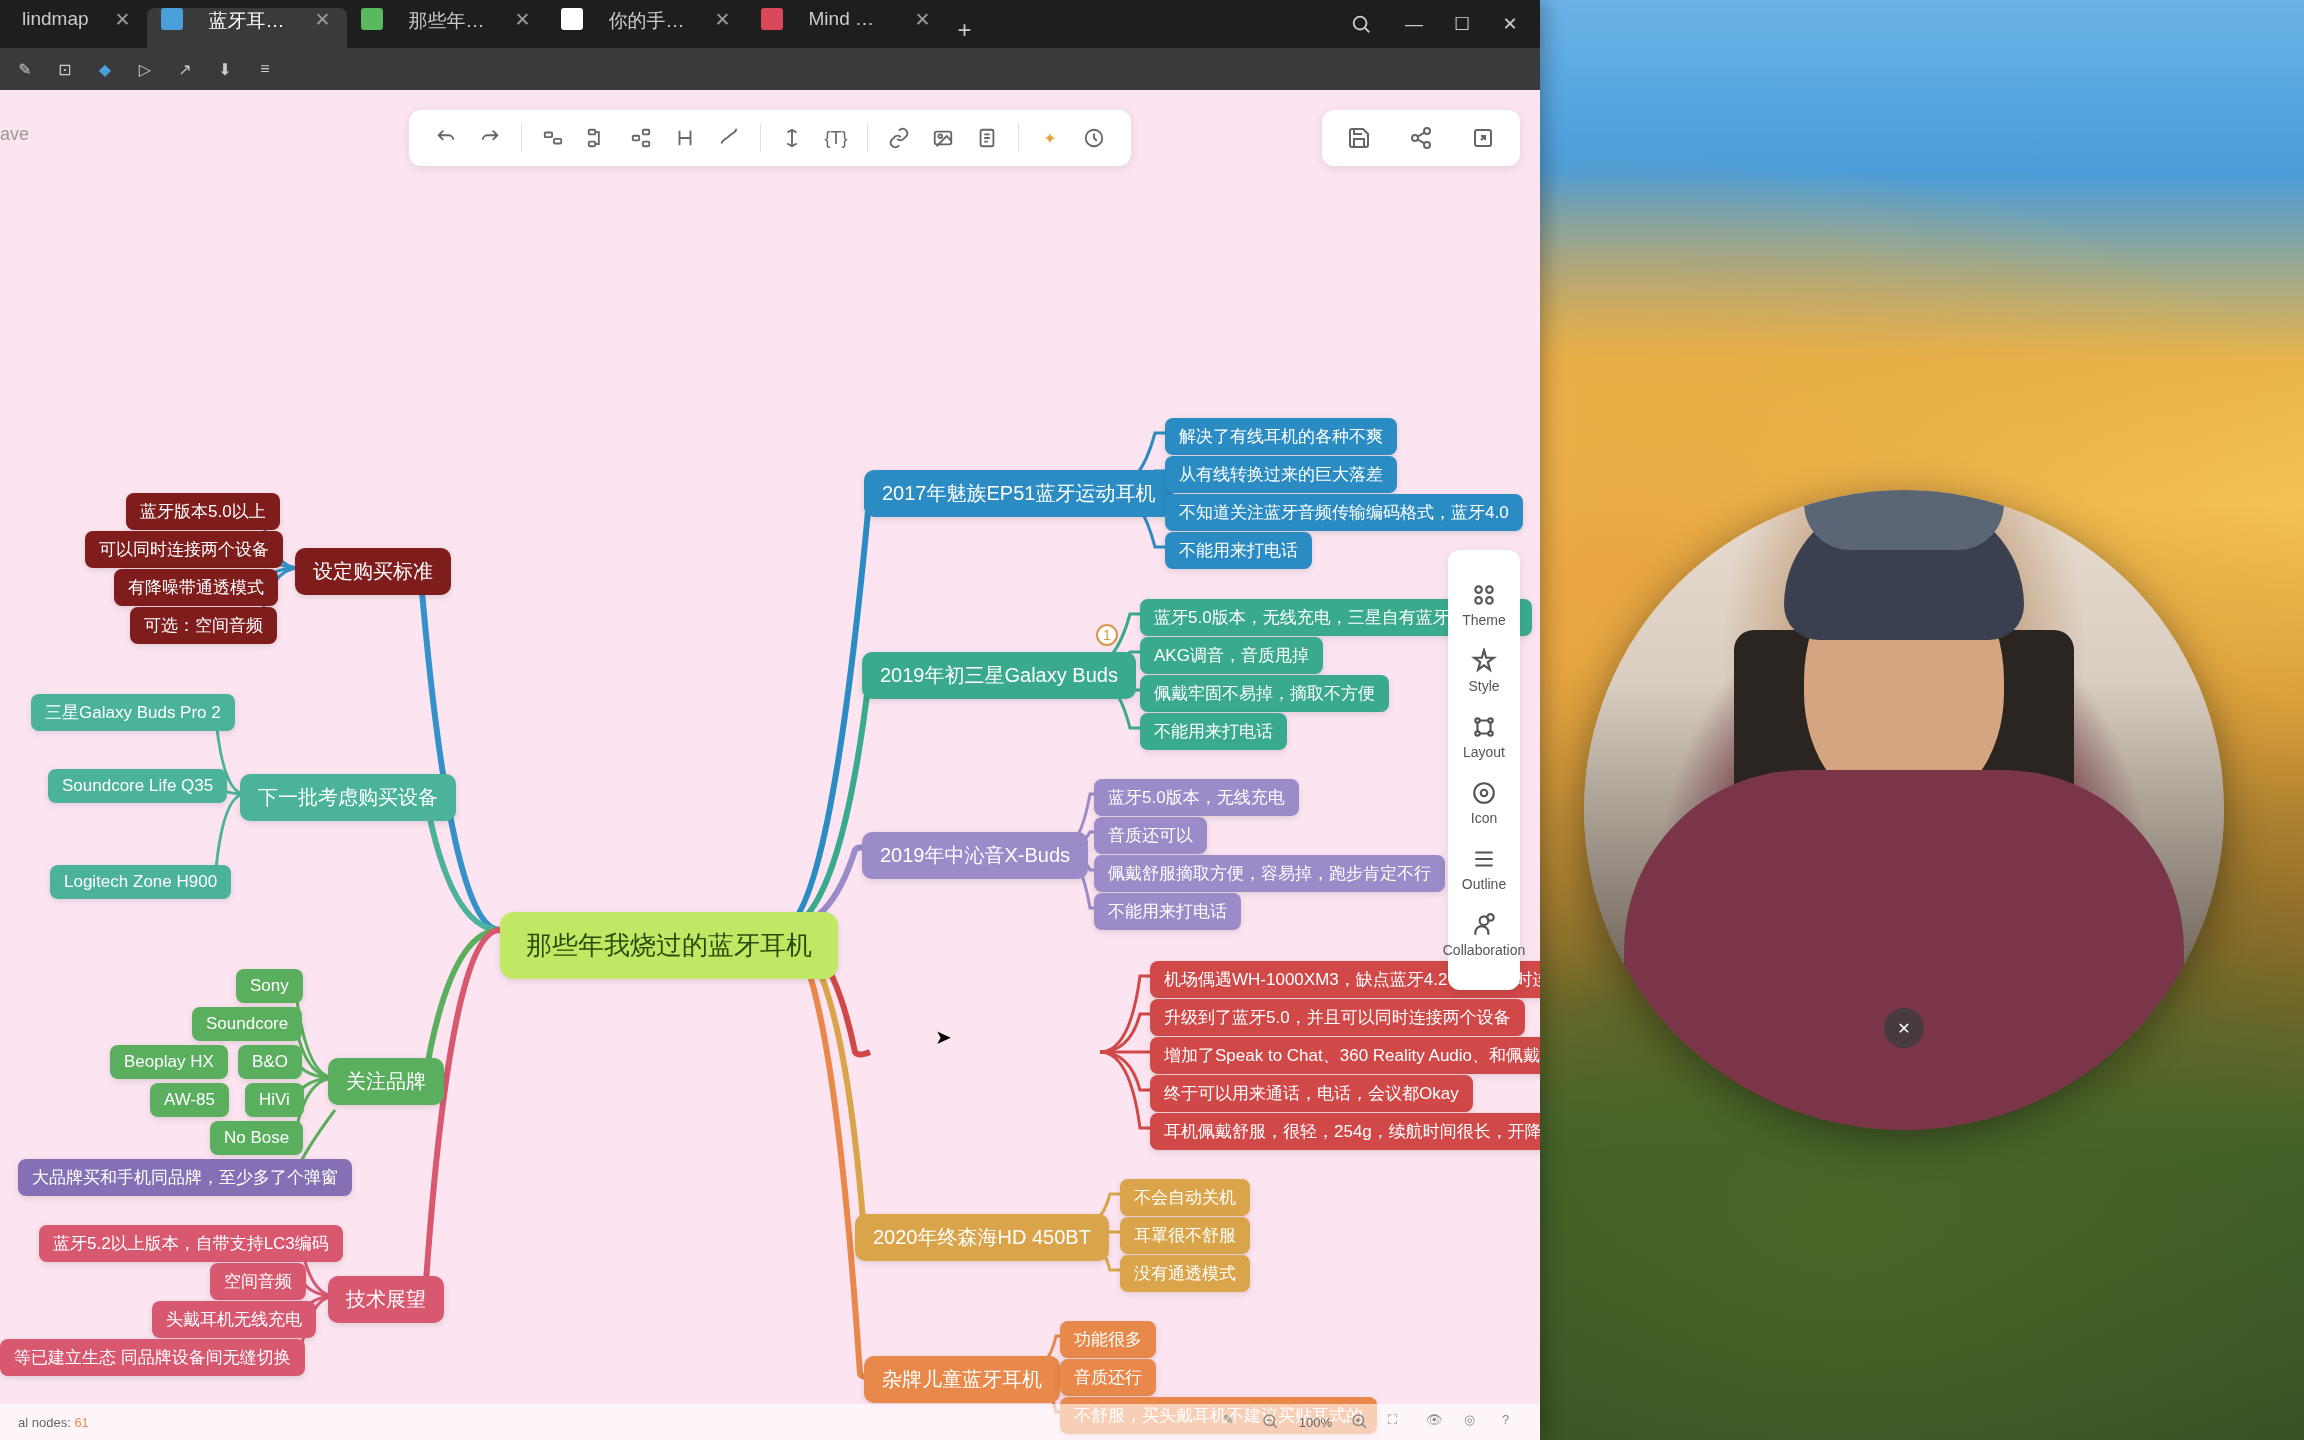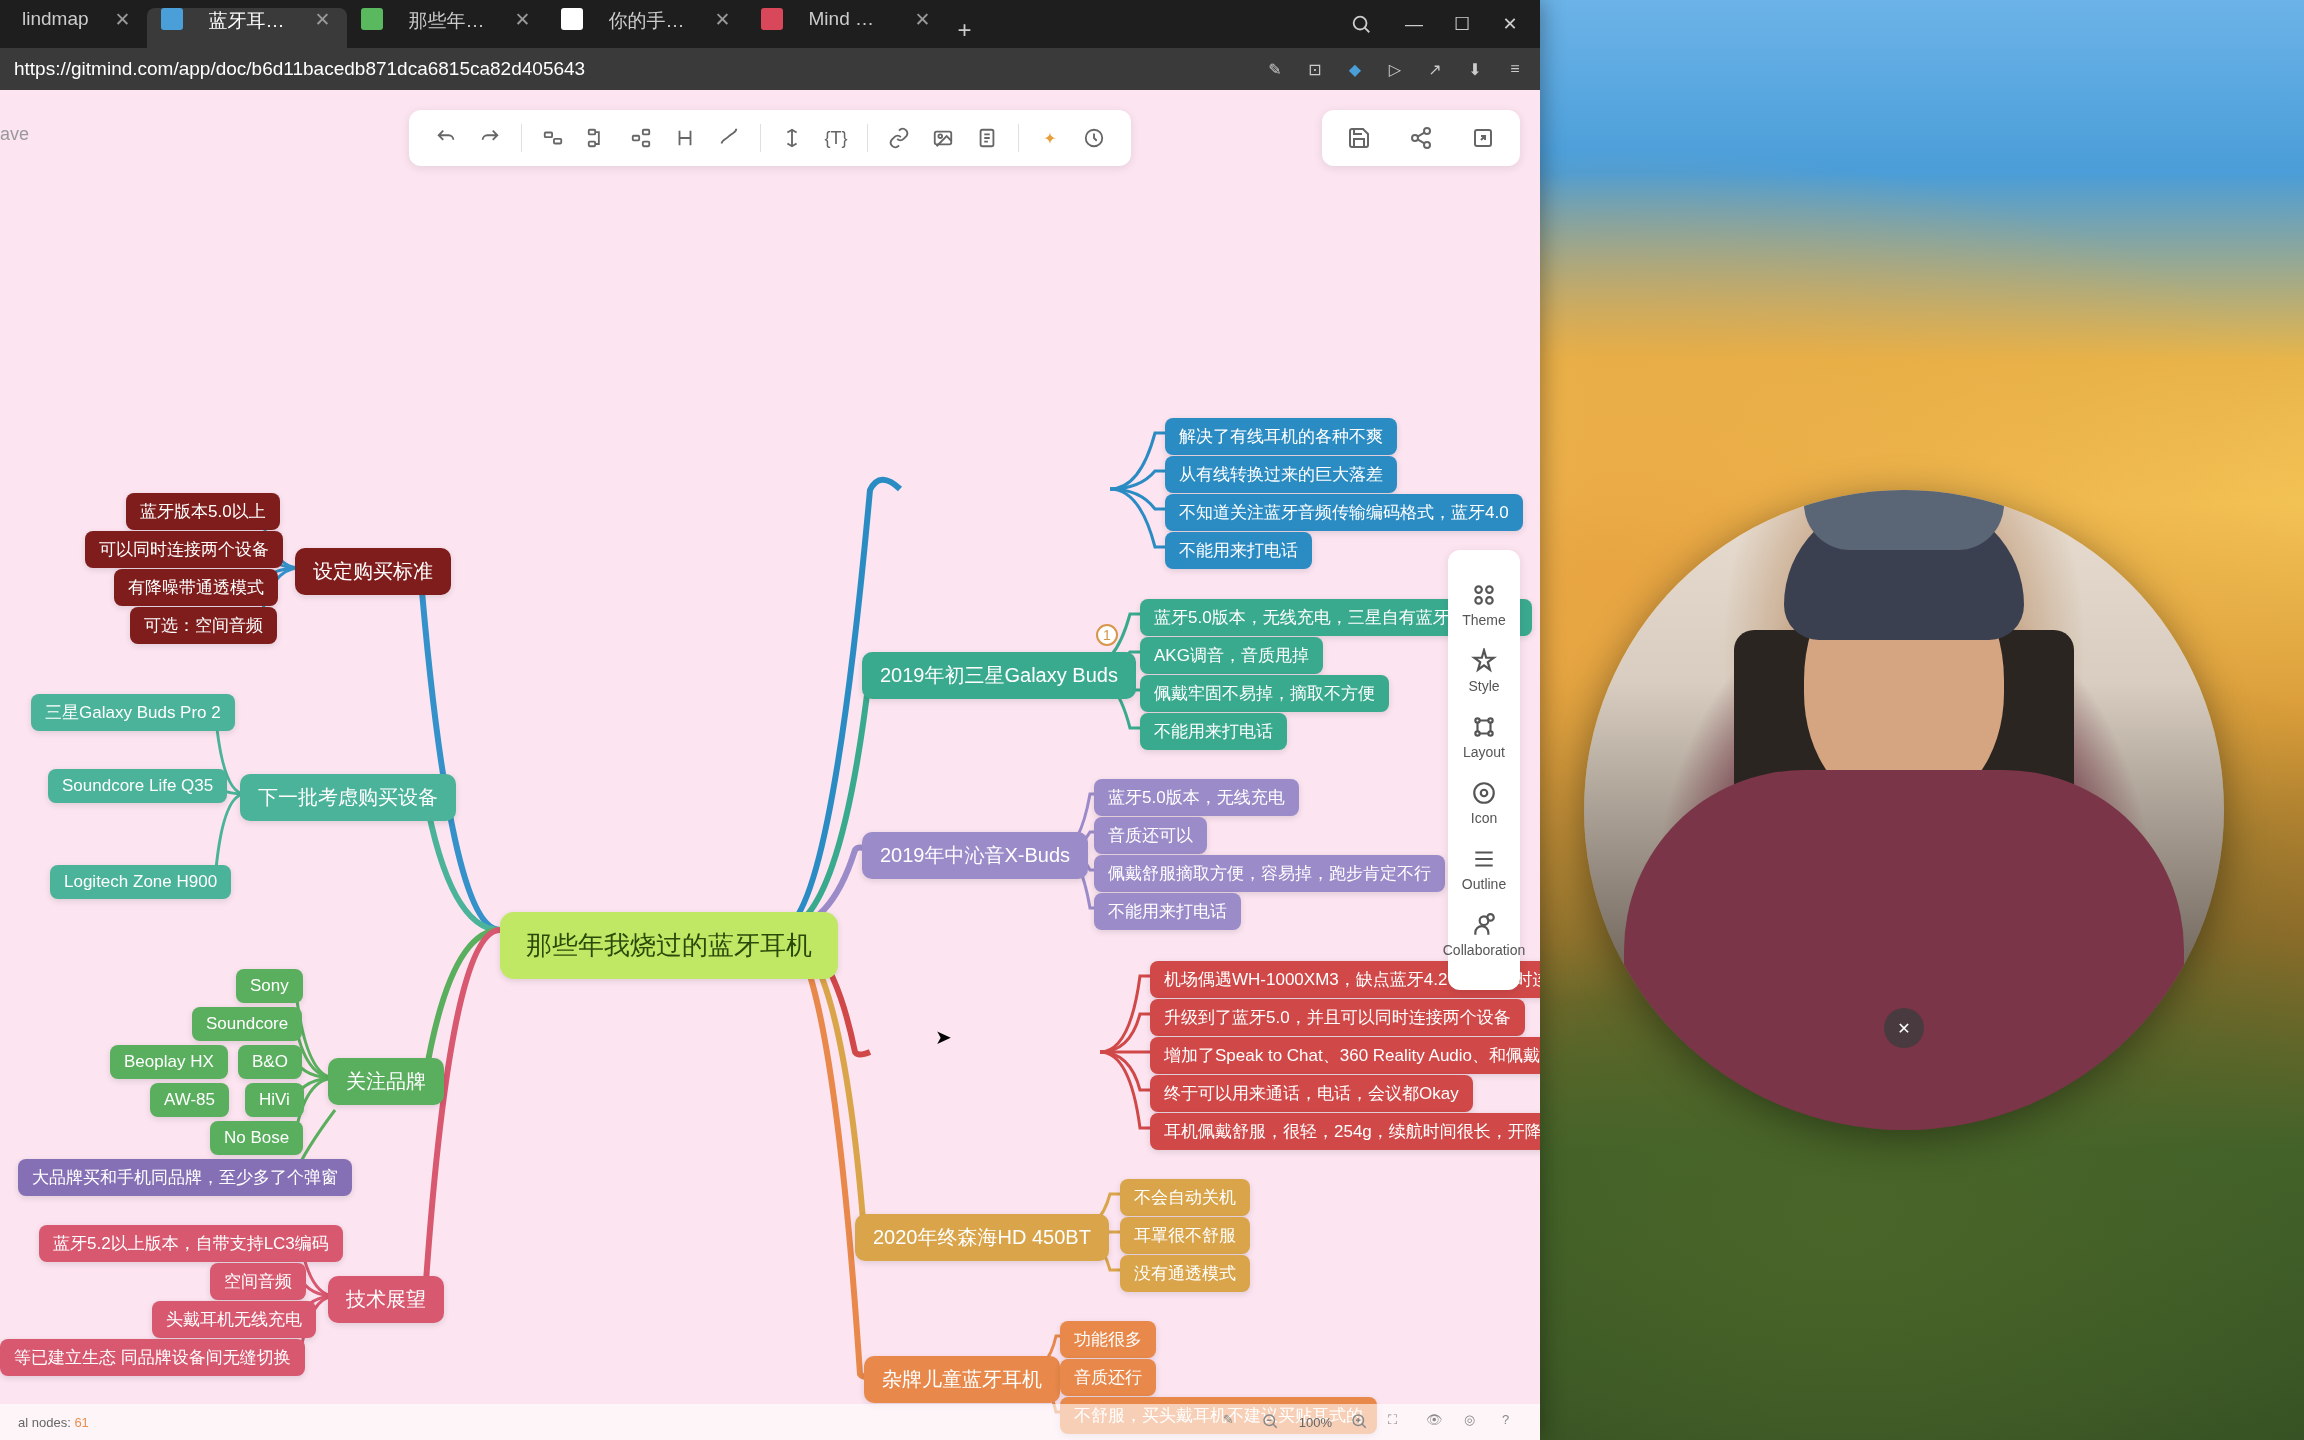--- a/index.html
+++ b/index.html
@@ -104,21 +104,20 @@
         <path d="M21 21l-5-5"></path>
       </svg>
     <div class="winctrl">
       <div class="winbtn">—</div>
       <div class="winbtn">☐</div>
       <div class="winbtn close">✕</div>
     </div>
   </div>
 
   <div class="addrbar">
-    <div class="addr">https://gitmind.com/app/doc/b6d11bacedb871dca6815ca82d405643</div>
     <div class="addricons">
       <span>✎</span>
       <span>⊡</span>
       <span style="color:#4a9fd8">◆</span>
       <span>▷</span>
       <span>↗</span>
       <span>⬇</span>
       <span>≡</span>
     </div>
   </div>
@@ -338,20 +337,21 @@
         <path d="M335 1020 Q305 1060 295 1084 L285 1084" stroke="#5aaf5e" stroke-width="3" fill="none"></path>
 
         <path d="M335 1206 Q310 1206 300 1150 L290 1150" stroke="#d85870" stroke-width="3" fill="none"></path>
         <path d="M335 1206 Q310 1206 300 1188 L290 1188" stroke="#d85870" stroke-width="3" fill="none"></path>
         <path d="M335 1206 Q310 1206 300 1226 L290 1226" stroke="#d85870" stroke-width="3" fill="none"></path>
         <path d="M335 1206 Q310 1206 300 1264 L290 1264" stroke="#d85870" stroke-width="3" fill="none"></path>
       </svg>
 
       <div class="node root" style="left:500px;top:822px">那些年我烧过的蓝牙耳机</div>
 
+      <div class="node n-blue" style="left:864px;top:380px">2017年魅族EP51蓝牙运动耳机</div>
       <div class="node leaf n-blue" style="left:1165px;top:328px">解决了有线耳机的各种不爽</div>
       <div class="node leaf n-blue" style="left:1165px;top:366px">从有线转换过来的巨大落差</div>
       <div class="node leaf n-blue" style="left:1165px;top:404px">不知道关注蓝牙音频传输编码格式，蓝牙4.0</div>
       <div class="node leaf n-blue" style="left:1165px;top:442px">不能用来打电话</div>
 
       <div class="node n-teal" style="left:862px;top:562px">2019年初三星Galaxy Buds</div>
       <div class="badge" style="left:1096px;top:534px">1</div>
       <div class="node leaf n-teal" style="left:1140px;top:509px">蓝牙5.0版本，无线充电，三星自有蓝牙音频编码</div>
       <div class="node leaf n-teal" style="left:1140px;top:547px">AKG调音，音质甩掉</div>
       <div class="node leaf n-teal" style="left:1140px;top:585px">佩戴牢固不易掉，摘取不方便</div>

